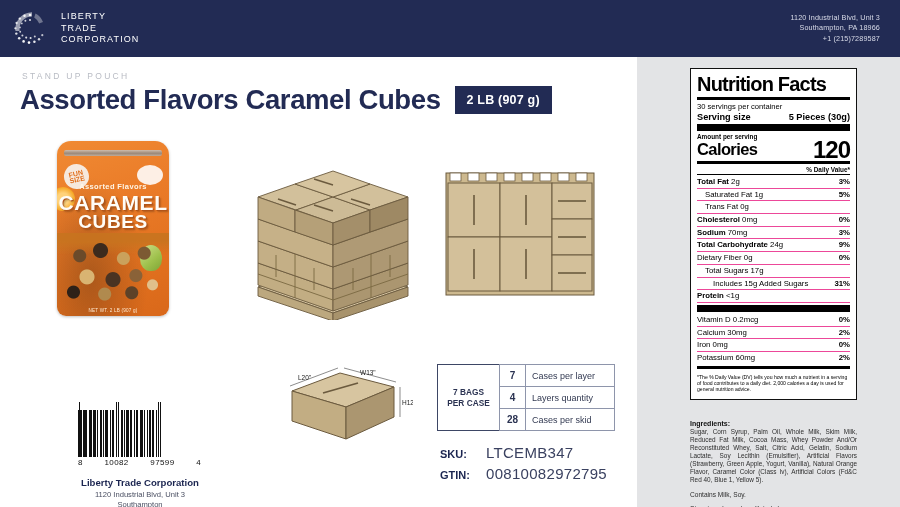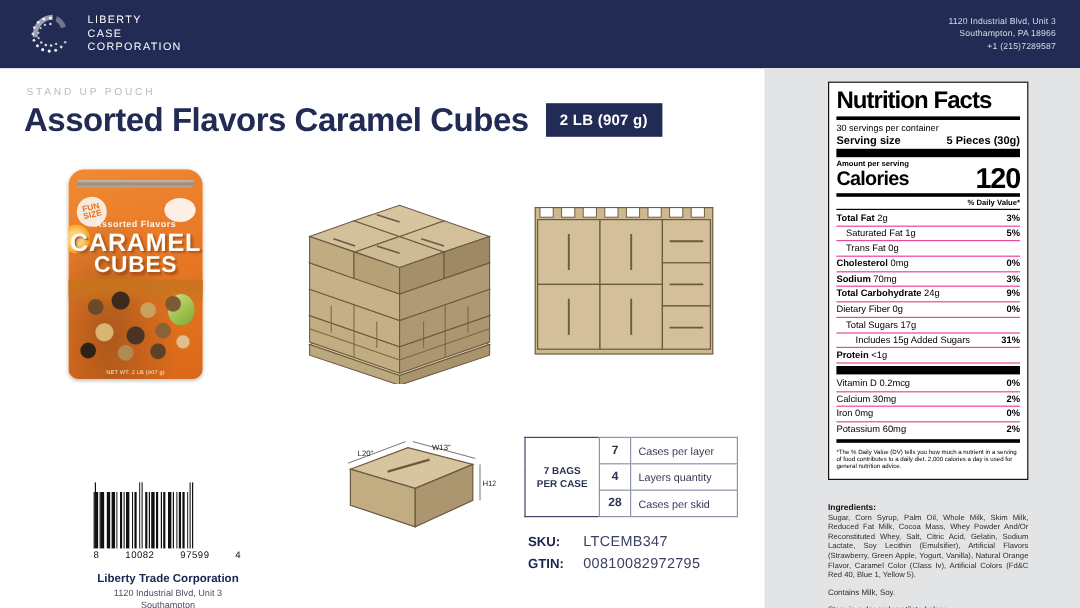--- a/index.html
+++ b/index.html
@@ -10,21 +10,21 @@
     overflow: hidden;
     position: relative;
   }
 
   
   .header {
     position: absolute; top: 0; left: 0;
     width: 900px; height: 57px;
     background: #222b54;
     display: flex; align-items: center; justify-content: space-between;
-    padding: 0 20px 0 22px;
+    padding: 0 20px 0 10px;
   }
   .brand { display: flex; align-items: center; gap: 11px; }
   .logo-mark { width: 40px; height: 40px; position: relative; }
   .brand-name {
     color: #ffffff; font-size: 9px; line-height: 11.5px;
     letter-spacing: 1.1px; font-weight: 400;
   }
   .hdr-addr {
     color: #d8dbe8; font-size: 7.2px; line-height: 10.5px;
     text-align: right; letter-spacing: .15px;
@@ -163,21 +163,21 @@
   .spec-table td.bags {
     width: 62px; text-align: center; font-weight: 700; font-size: 8.3px;
     line-height: 11px; border-left: none; border-top: none; border-bottom: none;
   }
   .spec-table td.num { width: 26px; text-align: center; font-weight: 700; font-size: 10px; }
   .spec-table td.lbl { font-size: 9px; color: #333a52; }
 
   .codes { position: absolute; left: 440px; top: 387px; }
   .code-row { display: flex; gap: 8px; align-items: baseline; margin-bottom: 4px; }
   .code-key { font-size: 11px; font-weight: 700; color: #1b2550; width: 38px; }
-  .code-val { font-size: 12px; color: #3a4160; letter-spacing: .3px; }
+  .code-val { font-size: 15px; color: #3a4160; letter-spacing: .3px; }
 
   
   .nutri {
     position: absolute; left: 690px; top: 11px; width: 167px;
     background: #fff; border: 1.2px solid #111; padding: 5px 6px 6px 6px;
   }
   .nf-title { font-size: 20px; font-weight: 800; letter-spacing: -0.8px; line-height: 21px; color:#000; }
   .rule-thin { border-bottom: 1px solid #000; margin: 1px 0; }
   .rule-med { border-bottom: 3.5px solid #000; margin: 2px 0; }
   .rule-thick { border-bottom: 7px solid #000; margin: 2px 0; }
@@ -232,21 +232,21 @@
           <circle cx="16.2" cy="28.6" r="1.05" opacity=".85"></circle>
             <circle cx="20.6" cy="29" r="1.05" opacity=".85"></circle>
           <circle cx="24.8" cy="27.6" r="1" opacity=".75"></circle>
           <path d="M22 3.2 A16.8 16.8 0 0 0 5.4 22 L9.6 22 A12.6 12.6 0 0 1 22 7.4 Z" opacity=".55"></path>
           <path d="M25.5 4.4 A16 16 0 0 1 33 13 L29.2 14.6 A12 12 0 0 0 24.2 8.4 Z" opacity=".35"></path>
         </g>
       </svg>
     </div>
     <div class="brand-name">
       <div>LIBERTY</div>
-      <div>CASE</div>
+      <div>TRADE</div>
       <div>CORPORATION</div>
     </div>
   </div>
   <div class="hdr-addr">
     <div>1120 Industrial Blvd, Unit 3</div>
     <div>Southampton, PA 18966</div>
     <div>+1 (215)7289587</div>
   </div>
 </div>
 

